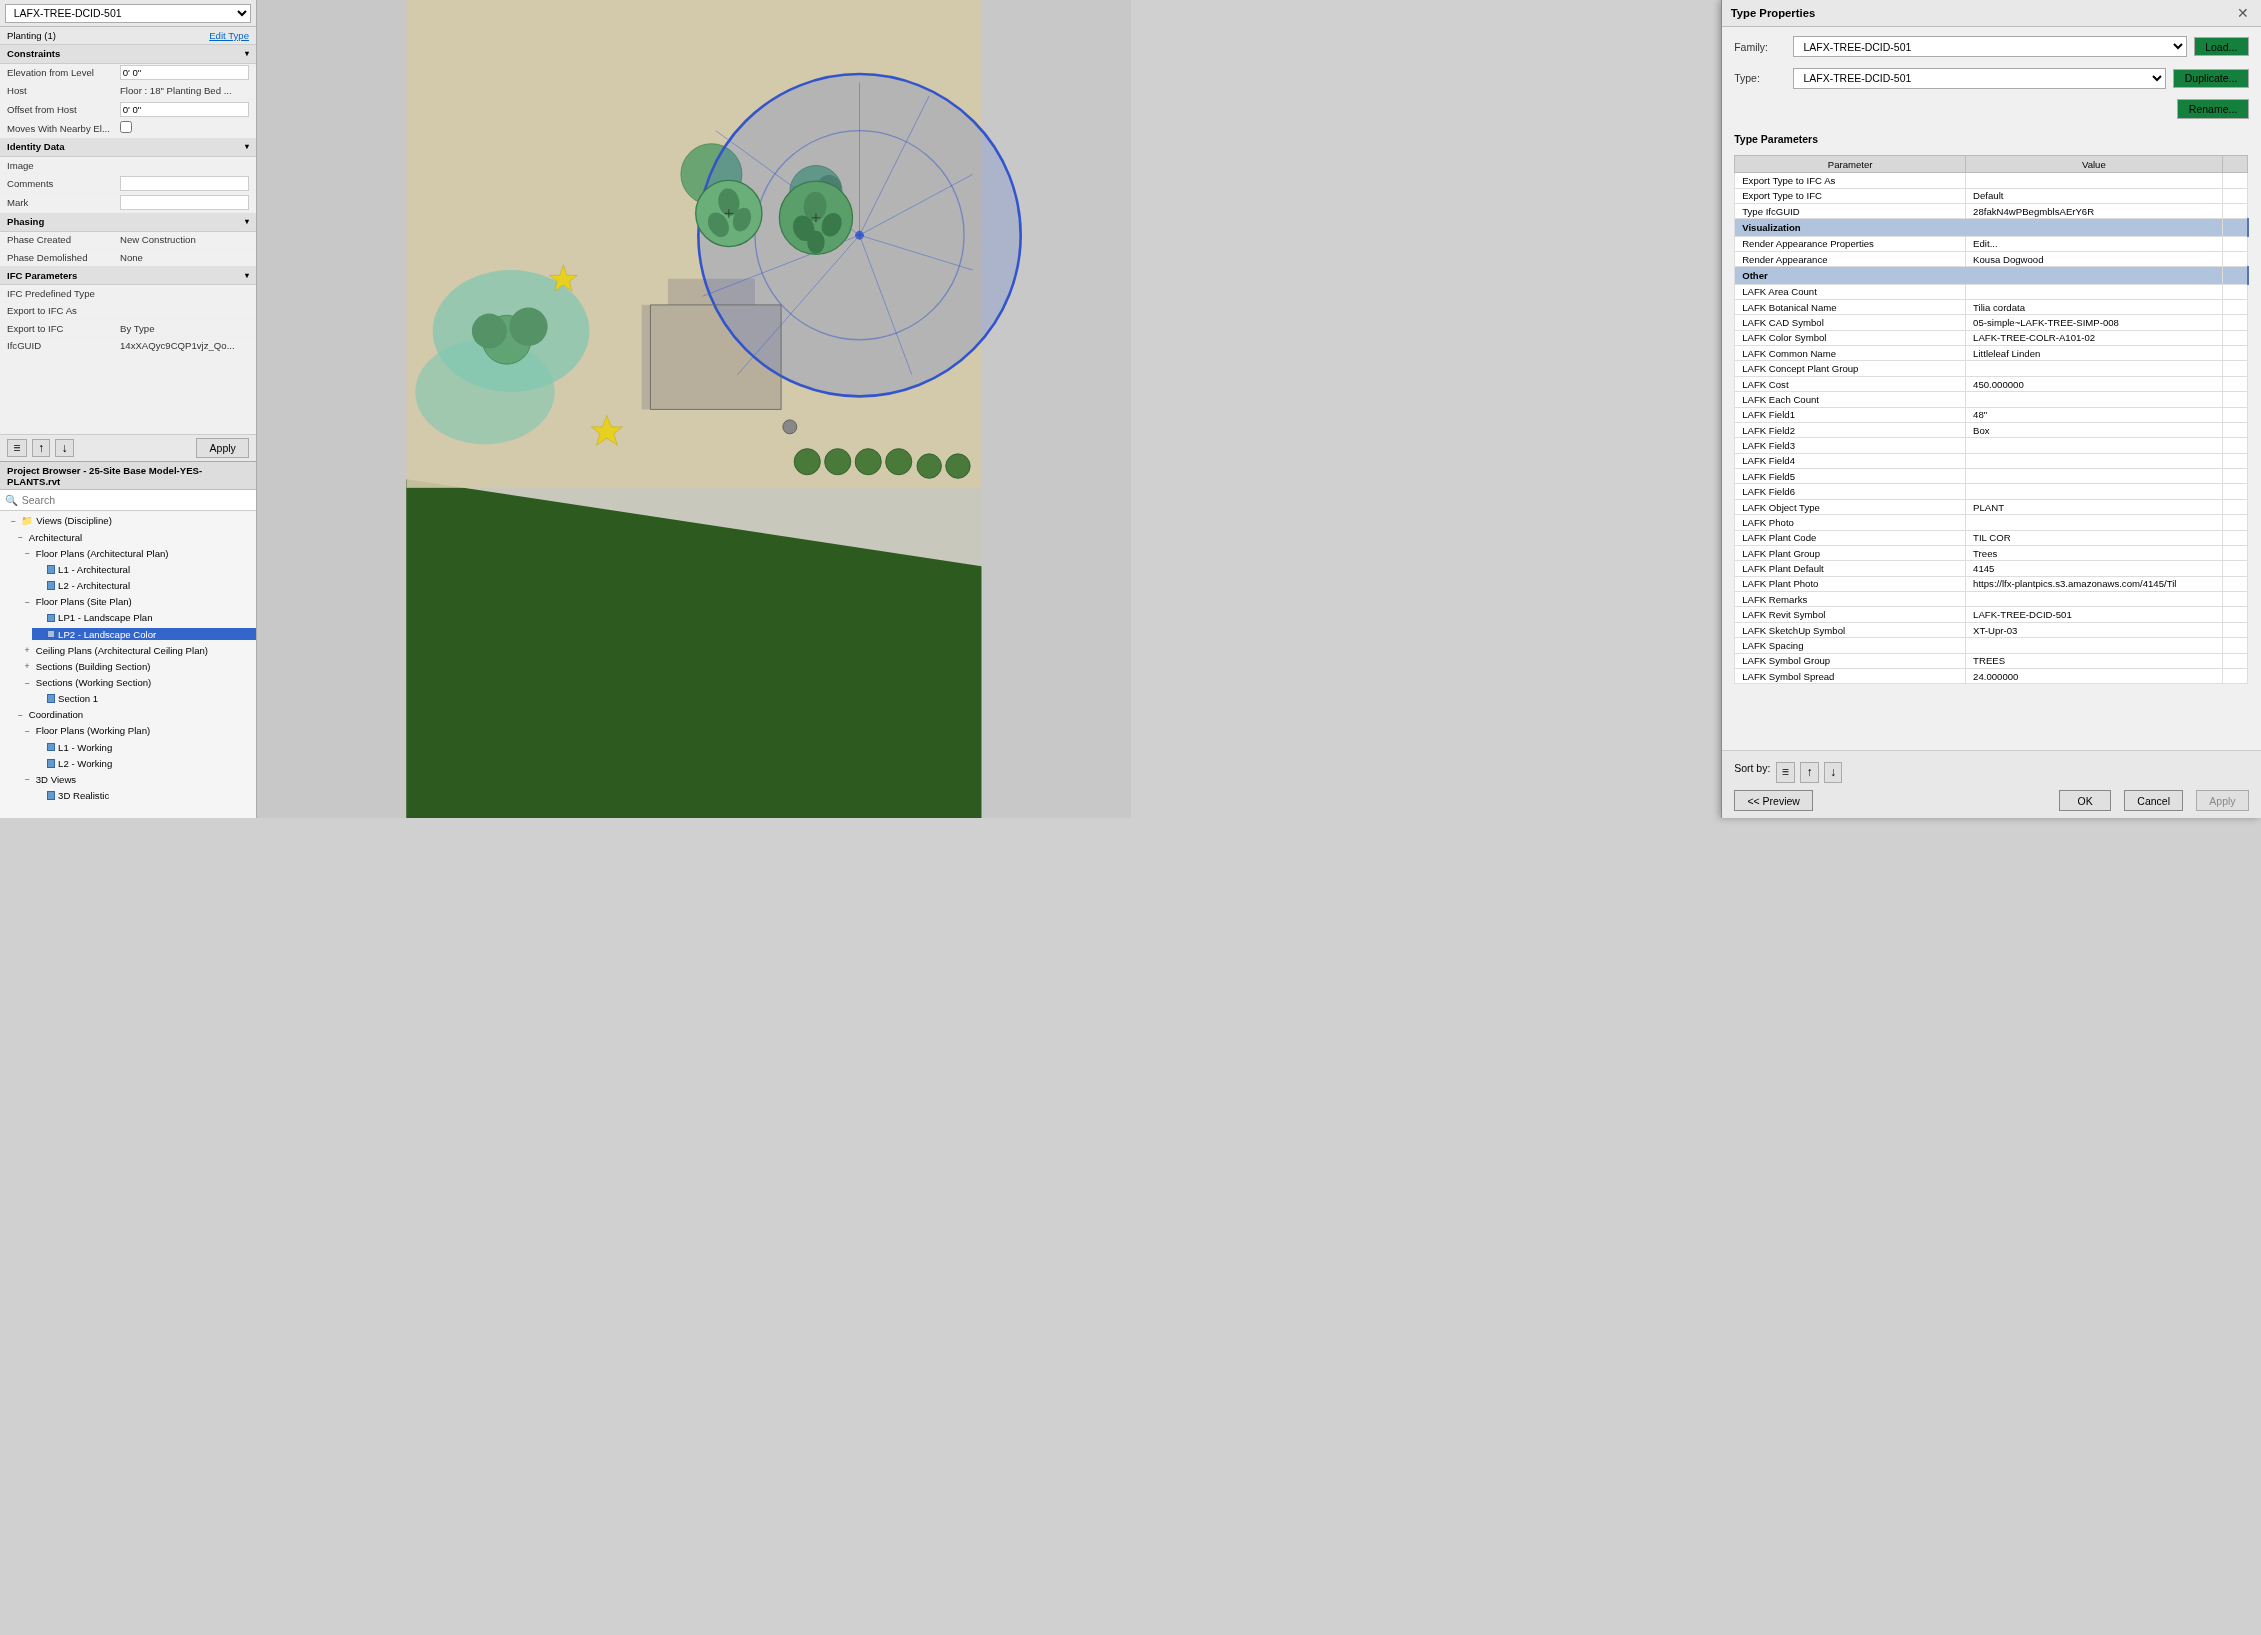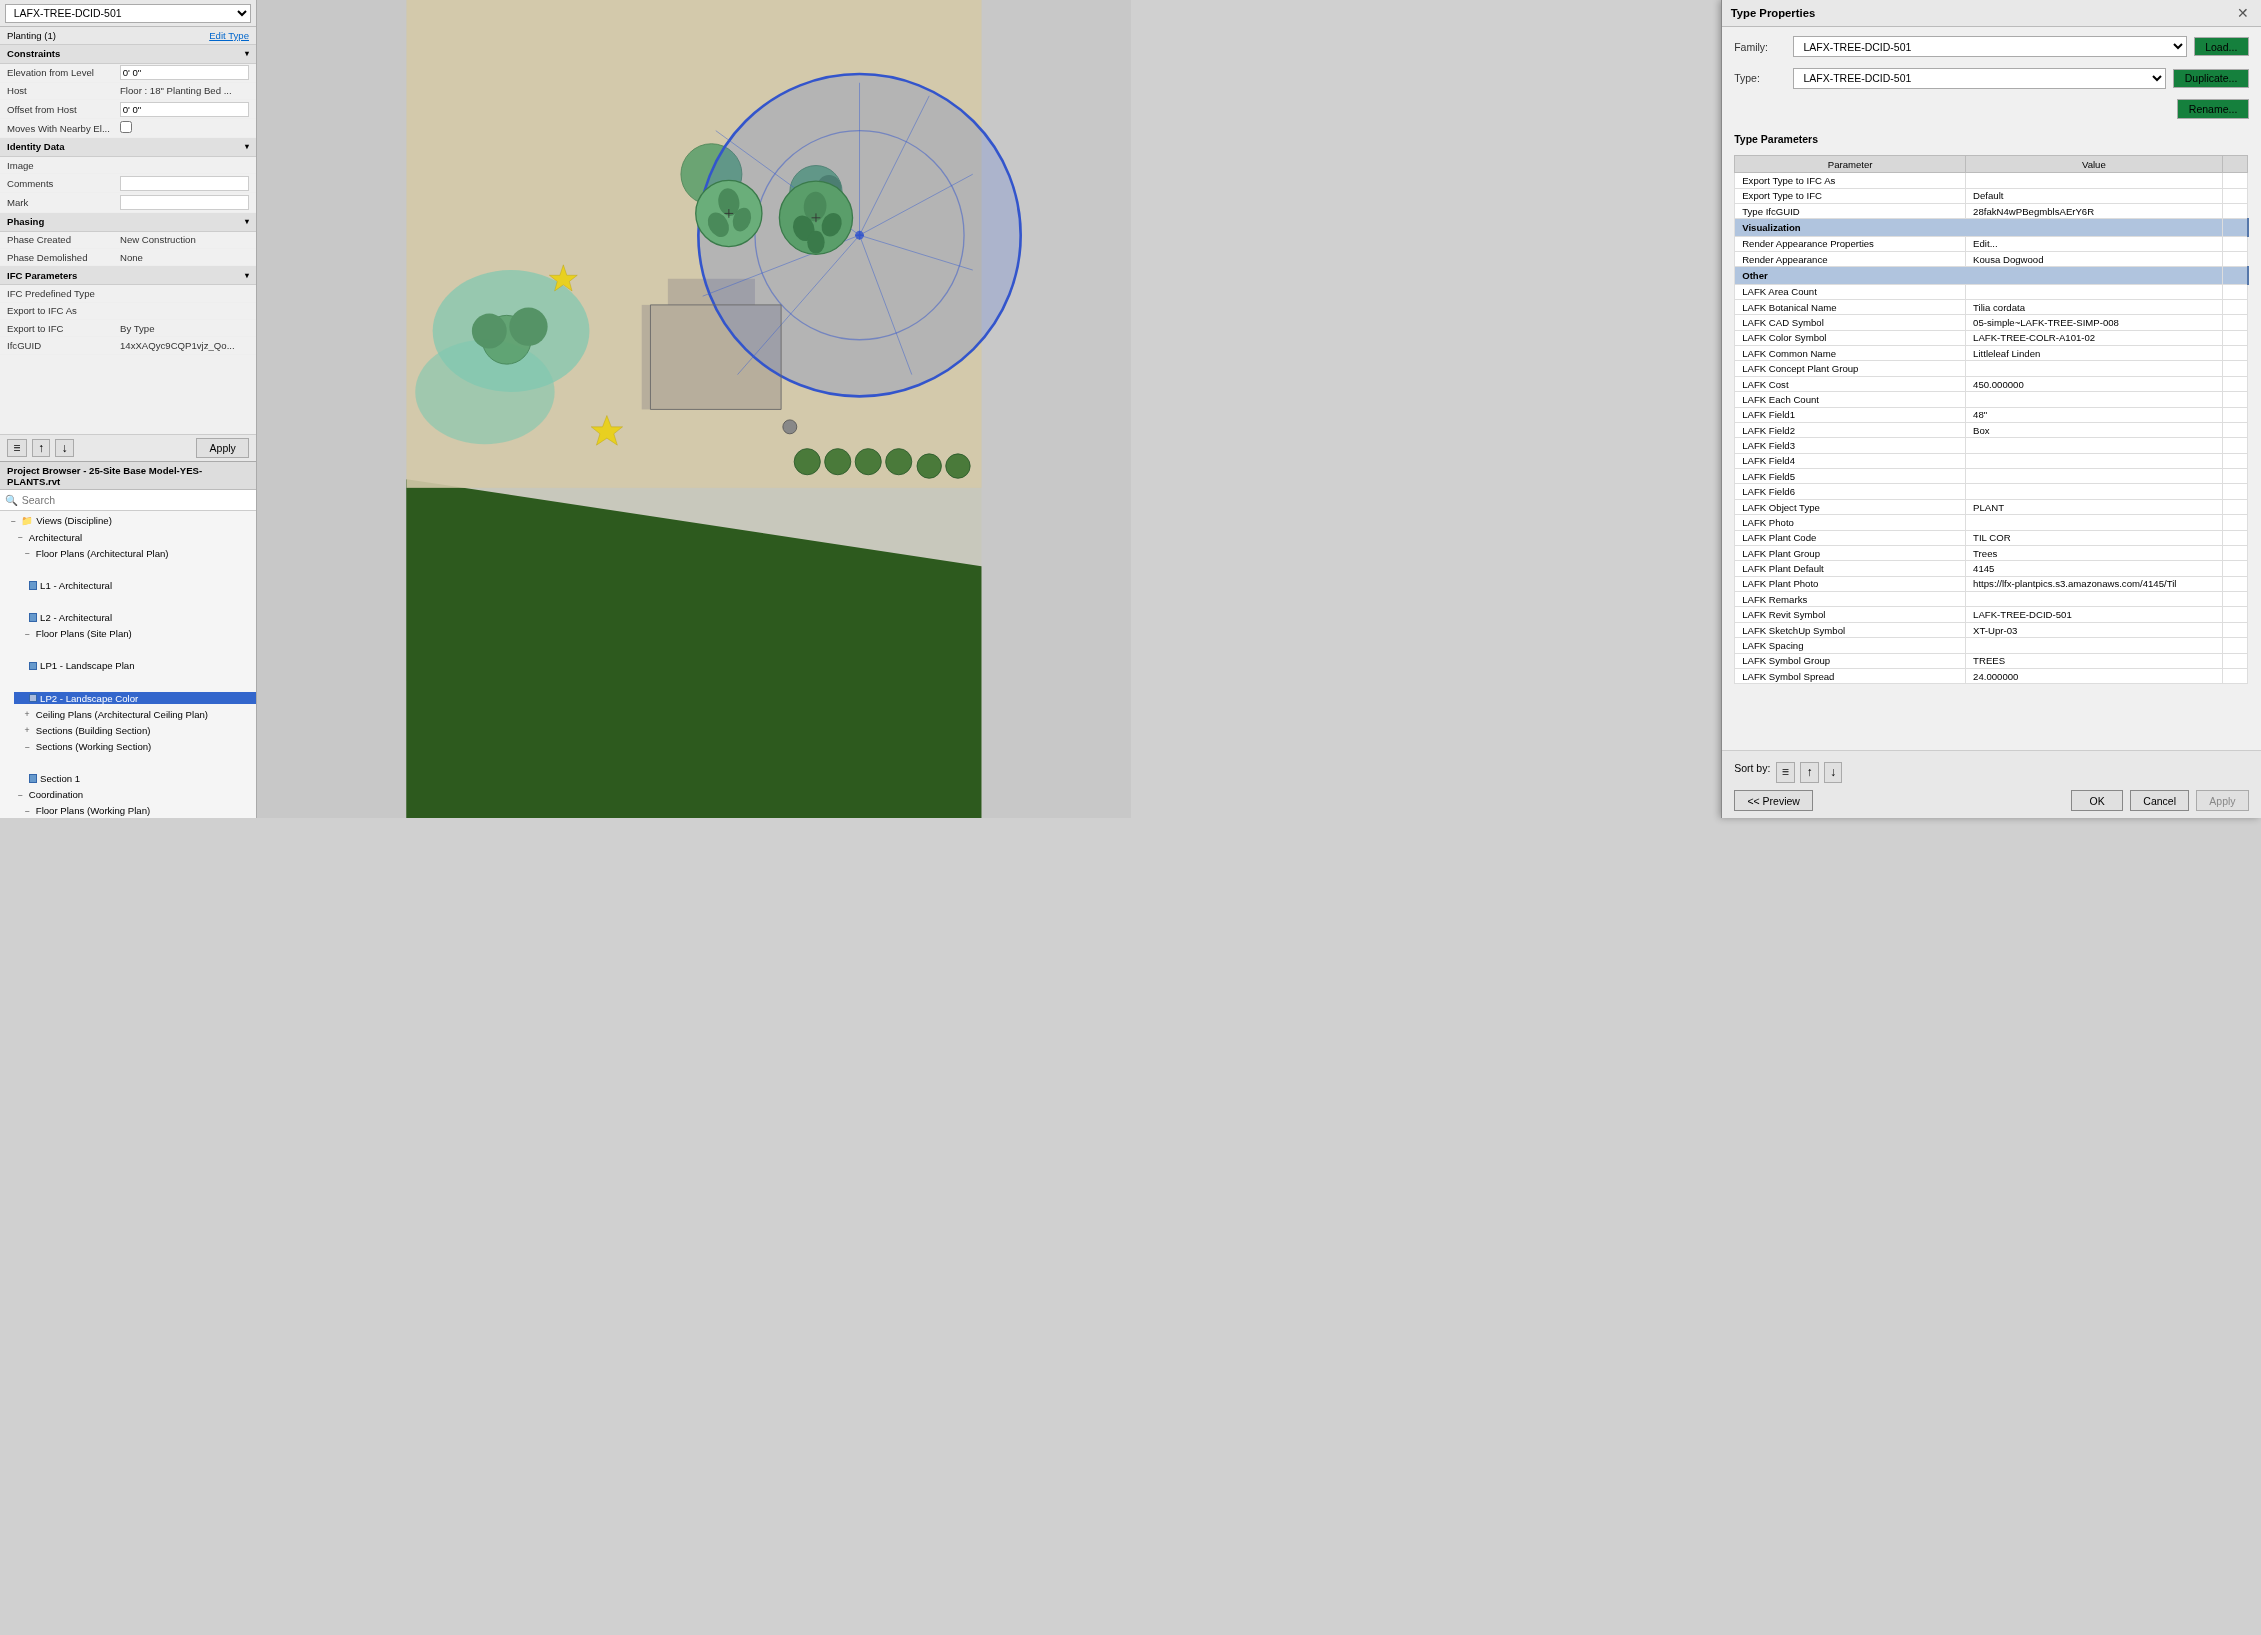--- a/index.html
+++ b/index.html
@@ -29,21 +29,21 @@
     .search-box { display: flex; align-items: center; padding: 3.5px 5.2px; border-bottom: 0.9px solid #ccc; background: white; }
     .search-icon { margin-right: 3.5px; color: #888; }
     .search-input { border: none; outline: none; font-size: 10.5px; flex: 1; background: transparent; }
     .tree-view { flex: 1; overflow-y: auto; padding: 1.7px 0; }
     .tree-item { padding: 1.7px 0; cursor: pointer; }
     .tree-label { display: flex; align-items: center; gap: 2.6px; padding: 0.9px 3.5px; font-size: 9.6px; }
     .tree-label.selected { background: #3366cc; color: white; }
     .tree-indent-1 { padding-left: 7px; }
     .tree-indent-2 { padding-left: 14px; }
     .tree-indent-3 { padding-left: 21px; }
-    .tree-indent-4 { padding-left: 14px; margin-top: 16px; }
+    .tree-indent-4 { padding-left: 32px; }
     .expand-btn { font-size: 8.7px; color: #555; width: 8.7px; flex-shrink: 0; }
     .view-icon-small { width: 8.7px; height: 8.7px; background: #6699cc; display: inline-block; border: 0.9px solid #3366aa; flex-shrink: 0; }
 
     
     .center-viewport { flex: 1; position: relative; overflow: hidden; background: #c8c8c8; }
 
     
     .landscape-svg { width: 100%; height: 100%; }
 
     
@@ -66,21 +66,21 @@
     .params-table th { background: #d8d8d8; border: 0.9px solid #bbb; padding: 2.6px 7px; text-align: center; font-weight: normal; }
     .params-table td { border: 0.9px solid #ddd; padding: 1.7px 7px; background: white; vertical-align: middle; }
     .params-table .section-row td { background: #b0c4de; font-weight: bold; padding: 2.6px 7px; }
     .params-table .section-row td:last-child { border-right: 2.6px solid #5577aa; }
 
     .sort-row { display: flex; align-items: flex-start; gap: 5.2px; margin-top: 3.5px; }
     .sort-label { font-size: 10.5px; }
     .sort-btn { padding: 2.6px 5.2px; font-size: 10.5px; background: #e0e0e0; border: 0.9px solid #aaa; cursor: pointer; }
 
     .footer-btns { display: flex; align-items: center; gap: 7px; justify-content: space-between; }
-    .footer-btns-right { display: flex; gap: 7px; padding-left: 10px; }
+    .footer-btns-right { display: flex; gap: 13px; padding-left: 10px; }
     .btn-ok { padding: 3.5px 17.4px; font-size: 10.5px; background: #e0e0e0; border: 0.9px solid #888; cursor: pointer; }
     .btn-cancel { padding: 3.5px 12.2px; font-size: 10.5px; background: #e0e0e0; border: 0.9px solid #888; cursor: pointer; }
     .btn-apply { padding: 3.5px 12.2px; font-size: 10.5px; background: #e0e0e0; border: 0.9px solid #aaa; cursor: pointer; color: #888; }
     .btn-preview { padding: 3.5px 12.2px; font-size: 10.5px; background: #e0e0e0; border: 0.9px solid #888; cursor: pointer; }
 
     
     ::-webkit-scrollbar { width: 7px; height: 7px; }
     ::-webkit-scrollbar-track { background: #e0e0e0; }
     ::-webkit-scrollbar-thumb { background: #aaa; }
   </style>

